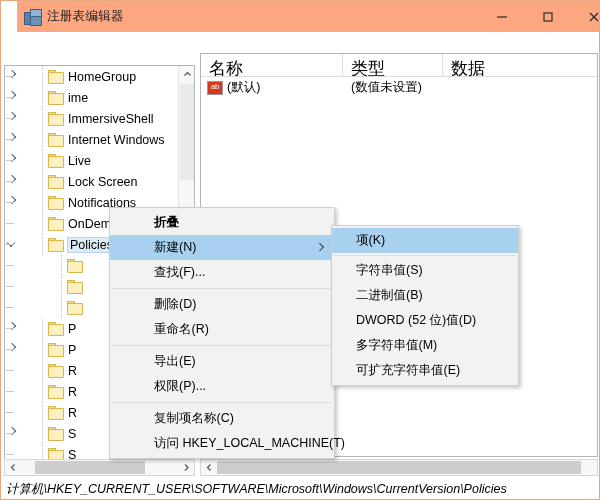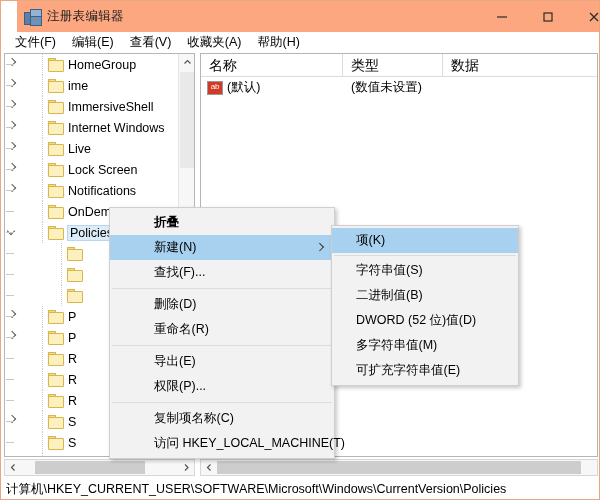--- a/index.html
+++ b/index.html
@@ -25,21 +25,21 @@
   .tb-btn{width:46px;height:31px;display:flex;align-items:center;justify-content:center;
           color:#2b2b2b;font-size:13px;line-height:1;}
   .tb-btn svg{display:block;}
 
   
   .menubar{position:absolute;left:0;top:31px;width:598px;height:20px;
            background:#fff;display:flex;align-items:center;padding-left:6px;box-sizing:border-box;}
   .menubar .mi{padding:2px 8px;font-size:12.5px;color:#000;white-space:nowrap;}
 
   
-  .tree-pane{position:absolute;left:3px;top:52px;width:191px;height:404px;
+  .tree-pane{position:absolute;left:3px;top:64px;width:191px;height:404px;
              border:1px solid #b5b5b5;background:#fff;box-sizing:border-box;overflow:hidden;}
   .tree-clip{position:absolute;left:0;top:0;width:174px;height:402px;overflow:hidden;}
   .tree-row{position:relative;height:21px;display:flex;align-items:center;white-space:nowrap;}
   .tw{width:15px;height:21px;flex:none;position:relative;}
   .chev{position:absolute;left:3px;top:5px;width:9px;height:9px;}
   .chev:before{content:"";position:absolute;left:1px;top:0px;width:5px;height:5px;
                border-right:1.4px solid #5b5b5b;border-bottom:1.4px solid #5b5b5b;
                transform:rotate(-45deg);}
   .chev.open:before{transform:rotate(45deg);left:0px;top:1px;}
   .dash{position:absolute;left:1px;top:10px;width:8px;height:1px;background:#c9c9c9;}
@@ -58,21 +58,21 @@
        border-left:1px solid #e3e3e3;box-sizing:border-box;}
   .vsb .arw{width:16px;height:17px;display:flex;align-items:center;justify-content:center;}
   .vsb .arw svg{display:block;}
   .vsb .dn{position:absolute;bottom:0;left:0;}
   .vsb .thumb{position:absolute;left:1px;top:18px;width:14px;height:96px;background:#e9e9e9;}
 
   
   .list-pane{position:absolute;left:199px;top:52px;width:398px;height:404px;
              border:1px solid #b5b5b5;background:#fff;box-sizing:border-box;overflow:hidden;}
   .lhead{display:flex;height:22px;border-bottom:1px solid #dcdcdc;background:#fff;}
-  .lhead .hc{font-size:14px;color:#000;padding:3px 0 0 8px;box-sizing:border-box;
+  .lhead .hc{font-size:17px;color:#000;padding:3px 0 0 8px;box-sizing:border-box;
              border-right:1px solid #dcdcdc;height:22px;}
   .hc.c1{width:142px;}
   .hc.c2{width:100px;}
   .hc.c3{width:154px;border-right:none;}
   .lrow{display:flex;height:21px;align-items:center;}
   .lc{font-size:12.5px;color:#000;box-sizing:border-box;padding-left:8px;white-space:nowrap;}
   .lc.c1{width:142px;display:flex;align-items:center;padding-left:6px;}
   .lc.c2{width:100px;}
   .lc.c3{width:154px;}
   .abicon{width:14px;height:12px;flex:none;margin-right:4px;position:relative;
@@ -87,21 +87,21 @@
   .hsb.left{left:3px;top:458px;width:191px;}
   .hsb.right{left:199px;top:458px;width:398px;}
   .hsb .harw{position:absolute;top:0;width:16px;height:15px;display:flex;
              align-items:center;justify-content:center;}
   .hsb .hl{left:0;}
   .hsb .hr{right:0;}
   .hsb .hthumb{position:absolute;top:1px;height:13px;background:#cdcdcd;}
 
   
   .status{position:absolute;left:0;top:477px;width:600px;height:22px;background:#fff;
-          display:flex;align-items:center;}
+          display:flex;align-items:center;font-style:italic;}
   .status .txt{font-size:12.5px;color:#000;padding-left:5px;white-space:nowrap;}
 
   
   .ctxmenu{position:absolute;left:108px;top:206px;width:226px;background:#f2f2f2;
            border:1px solid #cfcfcf;box-shadow:2px 2px 4px rgba(0,0,0,.22);
            padding:2px 0;box-sizing:border-box;}
   .ctxmenu .mrow{height:25px;display:flex;align-items:center;padding-left:44px;
                  font-size:12.5px;color:#000;position:relative;white-space:nowrap;}
   .ctxmenu .mrow.bold{font-weight:bold;}
   .ctxmenu .mrow.hl{background:#a8d1f0;}
@@ -144,27 +144,20 @@
       </div>
       <div class="tb-btn">
         <svg width="12" height="12" viewBox="0 0 12 12">
             <line x1="2" y1="2" x2="10" y2="10" stroke="#2b2b2b" stroke-width="1.2"></line>
             <line x1="10" y1="2" x2="2" y2="10" stroke="#2b2b2b" stroke-width="1.2"></line>
           </svg>
       </div>
     </div>
   </div>
 
-  <div class="menubar" id="menubar">
-      <div class="mi">文件(F)</div>
-      <div class="mi">编辑(E)</div>
-      <div class="mi">查看(V)</div>
-      <div class="mi">收藏夹(A)</div>
-      <div class="mi">帮助(H)</div>
-    </div>
 
   <div class="tree-pane">
     <div class="tree-clip" id="treeclip">
         <div class="tree-row">
           <div class="tw">
             <div class="chev"></div>
             <div class="dash"></div>
           </div>
           <div style="width: 28px; height: 21px; flex: 0 0 auto; position: relative;">
             <div class="vline" style="left: 22px;"></div>

